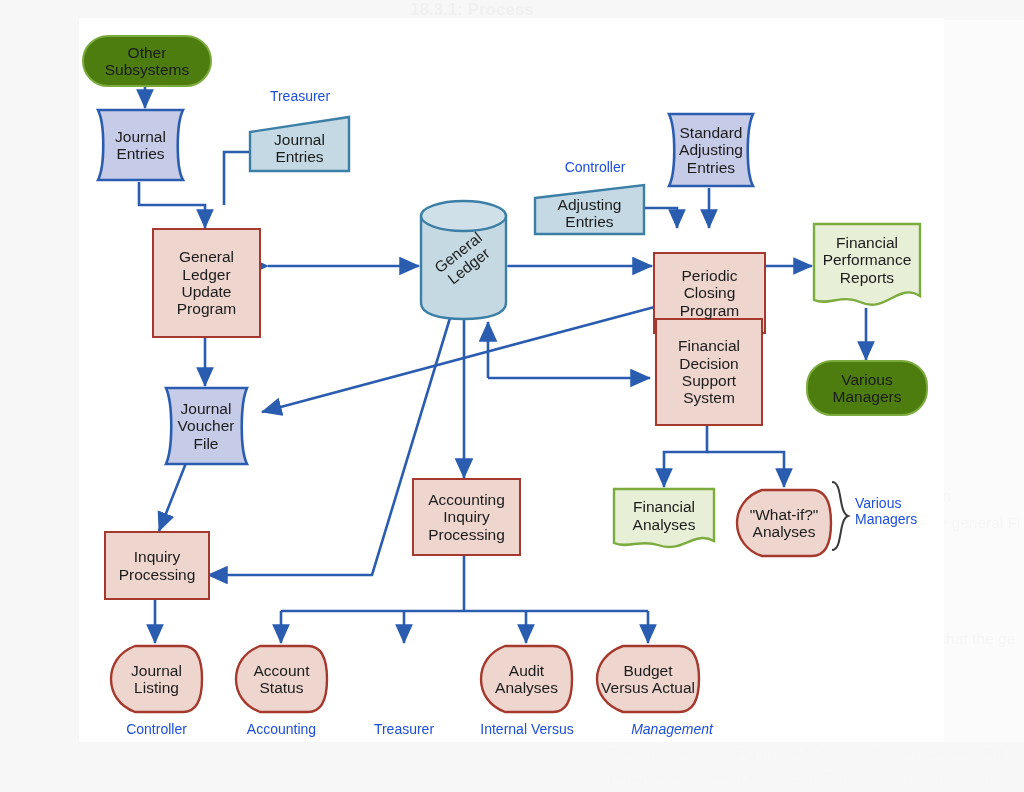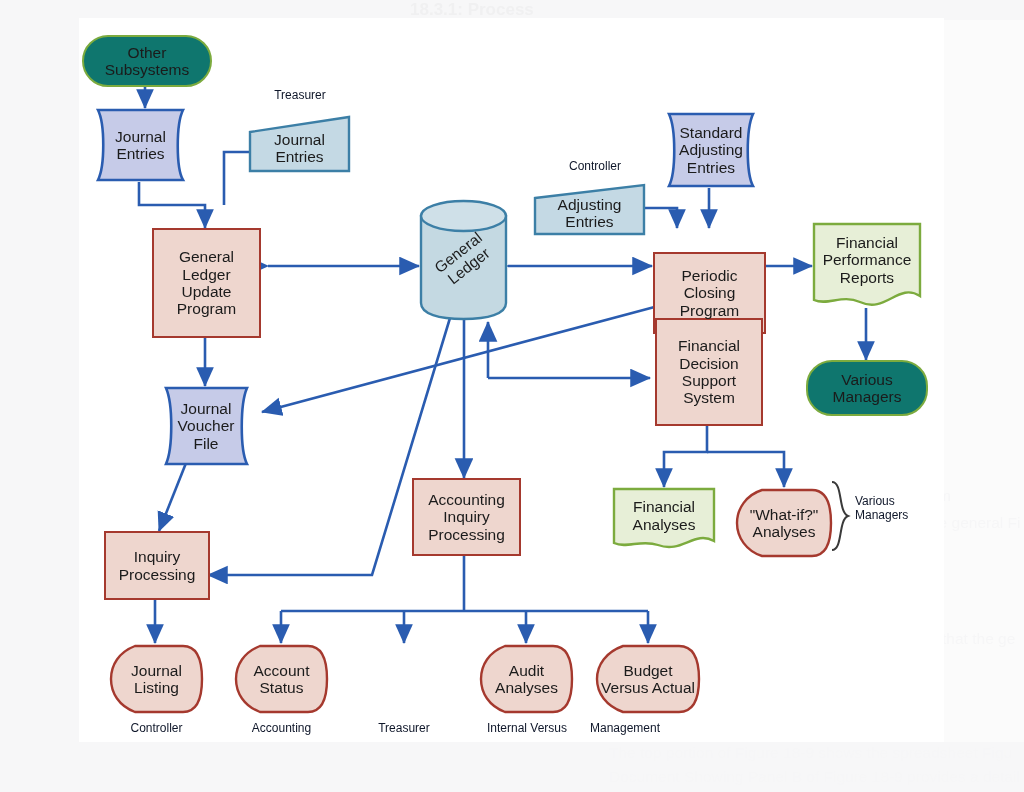--- a/index.html
+++ b/index.html
@@ -32,21 +32,21 @@
         text-align:center;line-height:1.12;color:#1b1b1b;}
   .node .lbl{position:relative;z-index:2;padding:0 4px;}
 
   
   .proc{
     background:#eed6ce;border:2.2px solid #a5392e;
     font-size:15.5px;
   }
   
   .term{
-    background:#0f766e;border:2.2px solid #7cab3e;border-radius:26px;
+    background:#4d7c0f;border:2.2px solid #7cab3e;border-radius:26px;
     font-size:15.5px;
   }
   
   .file{font-size:15.5px;}
   .file .shape{position:absolute;left:0;top:0;width:100%;height:100%;z-index:1;}
 
   
   .manual{font-size:15.5px;}
   .manual .shape{position:absolute;left:0;top:0;width:100%;height:100%;z-index:1;}
 
@@ -57,21 +57,21 @@
   
   .disp{font-size:15.5px;}
   .disp .shape{position:absolute;left:0;top:0;width:100%;height:100%;z-index:1;}
 
   
   .cyl{font-size:15.5px;}
   .cyl .shape{position:absolute;left:0;top:0;width:100%;height:100%;z-index:1;}
   .cyl .lbl{transform:rotate(-38deg);z-index:2;}
 
   
-  .caption{position:absolute;font-size:12px;color:#0f172a;text-align:center;
+  .caption{position:absolute;font-size:14px;color:#1d4ed8;text-align:center;
            white-space:nowrap;}
   .caption.two{line-height:1.15;white-space:normal;}
 </style>
 </head>
 <body>
 
 <div id="stage">
 
   <div class="bg-band" style="left:0;top:0;width:1024px;height:20px;"></div>
   <div class="bg-band" style="left:0;top:742px;width:1024px;height:50px;"></div>
@@ -271,15 +271,15 @@
     <svg class="shape" viewBox="0 0 108 72" preserveAspectRatio="none">
       <path d="M29,3 L85,3 C100,3 105,16 105,36 C105,56 100,69 85,69 L29,69 C12,63 3,50 3,36 C3,22 12,9 29,3 Z" fill="#eed6ce" stroke="#a5392e" stroke-width="2.4"></path>
     </svg>
     <span class="lbl">Budget<br>Versus Actual</span>
   </div>
 
   <div class="caption" style="left:108px;top:721px;width:97px;">Controller</div>
   <div class="caption" style="left:233px;top:721px;width:97px;">Accounting</div>
   <div class="caption" style="left:353px;top:721px;width:102px;">Treasurer</div>
   <div class="caption" style="left:468px;top:721px;width:118px;">Internal Versus</div>
-  <div class="caption" style="left:569px;top:721px;width:112px;">Management</div>
+  <div class="caption" style="left:616px;top:721px;width:112px;font-style:italic;">Management</div>
 
 </div>
 
 </body></html>

